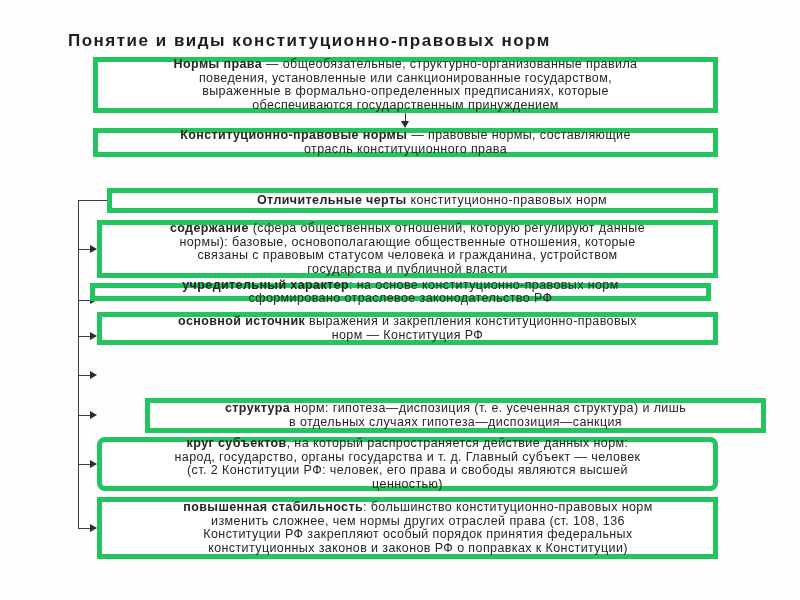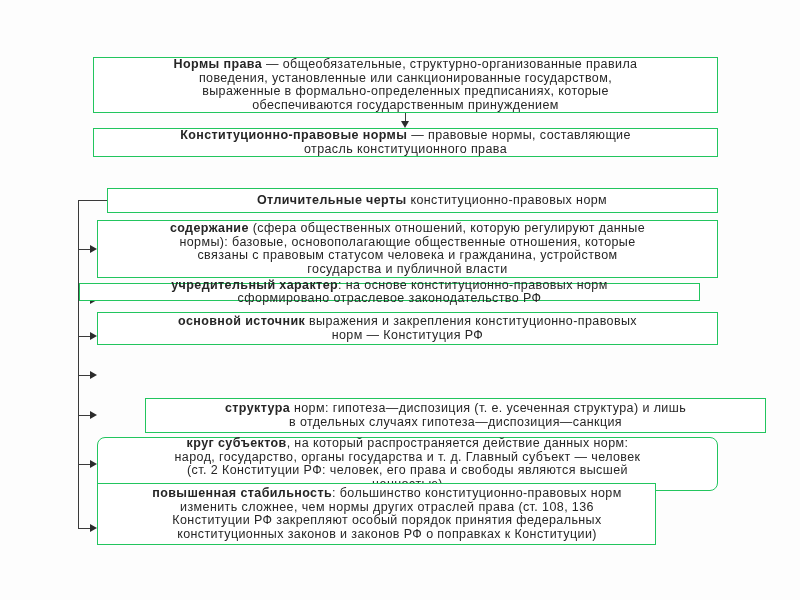--- a/index.html
+++ b/index.html
@@ -8,44 +8,44 @@
   #slide { position:relative; width:800px; height:600px; background:#fdfdfd; color:#262626; overflow:hidden; }
 
   #title {
     position:absolute; left:68px; top:31px;
     font-size:17px; font-weight:bold; letter-spacing:1.5px; color:#1e1e1e;
     white-space:nowrap;
   }
 
   .box {
     position:absolute;
-    border:1px solid #22c55e;
+    border:5px solid #22c55e;
     background:#ffffff;
     display:flex; align-items:center; justify-content:center;
     text-align:center;
     font-size:12.5px; line-height:13.5px; letter-spacing:0.4px;
     color:#262626;
     padding:1px 3px;
   }
   .bt { white-space:pre-line; width:100%; }
   .term { font-weight:bold; }
 
   
   .b1 { left:93px; top:57px;  width:625px; height:56px; }
   .b2 { left:93px; top:128px; width:625px; height:29px;justify-content:flex-end; }
 
   
   .b3  { left:107px; top:188px; width:611px; height:25px;padding-left:42px; }
   .f0  { left:97px;  top:220px; width:621px; height:58px; }
-  .f1  { left:79px;  top:283px; width:621px; height:18px; }
+  .f1  { left:90px;  top:283px; width:621px; height:18px; }
   .f2  { left:97px;  top:312px; width:621px; height:33px; }
   .f3  { left:97px;  top:358px; width:621px; height:35px; }
   .f4  { left:97px;  top:398px; width:621px; height:35px;margin-left:48px; }
   .f5  { left:97px;  top:437px; width:621px; height:54px;border-radius:8px; }
-  .f6  { left:97px;  top:483px; width:559px; height:62px;padding-left:24px; }
+  .f6  { left:97px;  top:497px; width:621px; height:62px;padding-left:24px; }
 
   
   .vline, .hline { position:absolute; background:#3a3a3a; }
   .vline { width:1px; }
   .hline { height:1px; }
 
   #trunk { left:78px; top:200px; height:328px; }
   #down-arrow-line { left:405px; top:113px; height:9px; }
   .arrow-down {
     position:absolute; width:0; height:0;
@@ -69,20 +69,21 @@
   .a0 { left:90px; top:245px; } .a1 { left:90px; top:296px; }
   .a2 { left:90px; top:332px; } .a3 { left:90px; top:371px; }
   .a4 { left:90px; top:411px; } .a5 { left:90px; top:460px; }
   .a6 { left:90px; top:524px; }
 </style>
 </head>
 <body>
 
 <div id="slide">
 
+  <div id="title">Понятие и виды конституционно-правовых норм</div>
 
   <div class="box b1">
     <p class="bt"><span class="term">Нормы права</span><span> — общеобязательные, структурно-организованные правила
 поведения, установленные или санкционированные государством,
 выраженные в формально-определенных предписаниях, которые
 обеспечиваются государственным принуждением</span></p>
   </div>
 
   <div class="vline" id="down-arrow-line"></div>
   <div class="arrow-down" id="down-arrow-head"></div>

